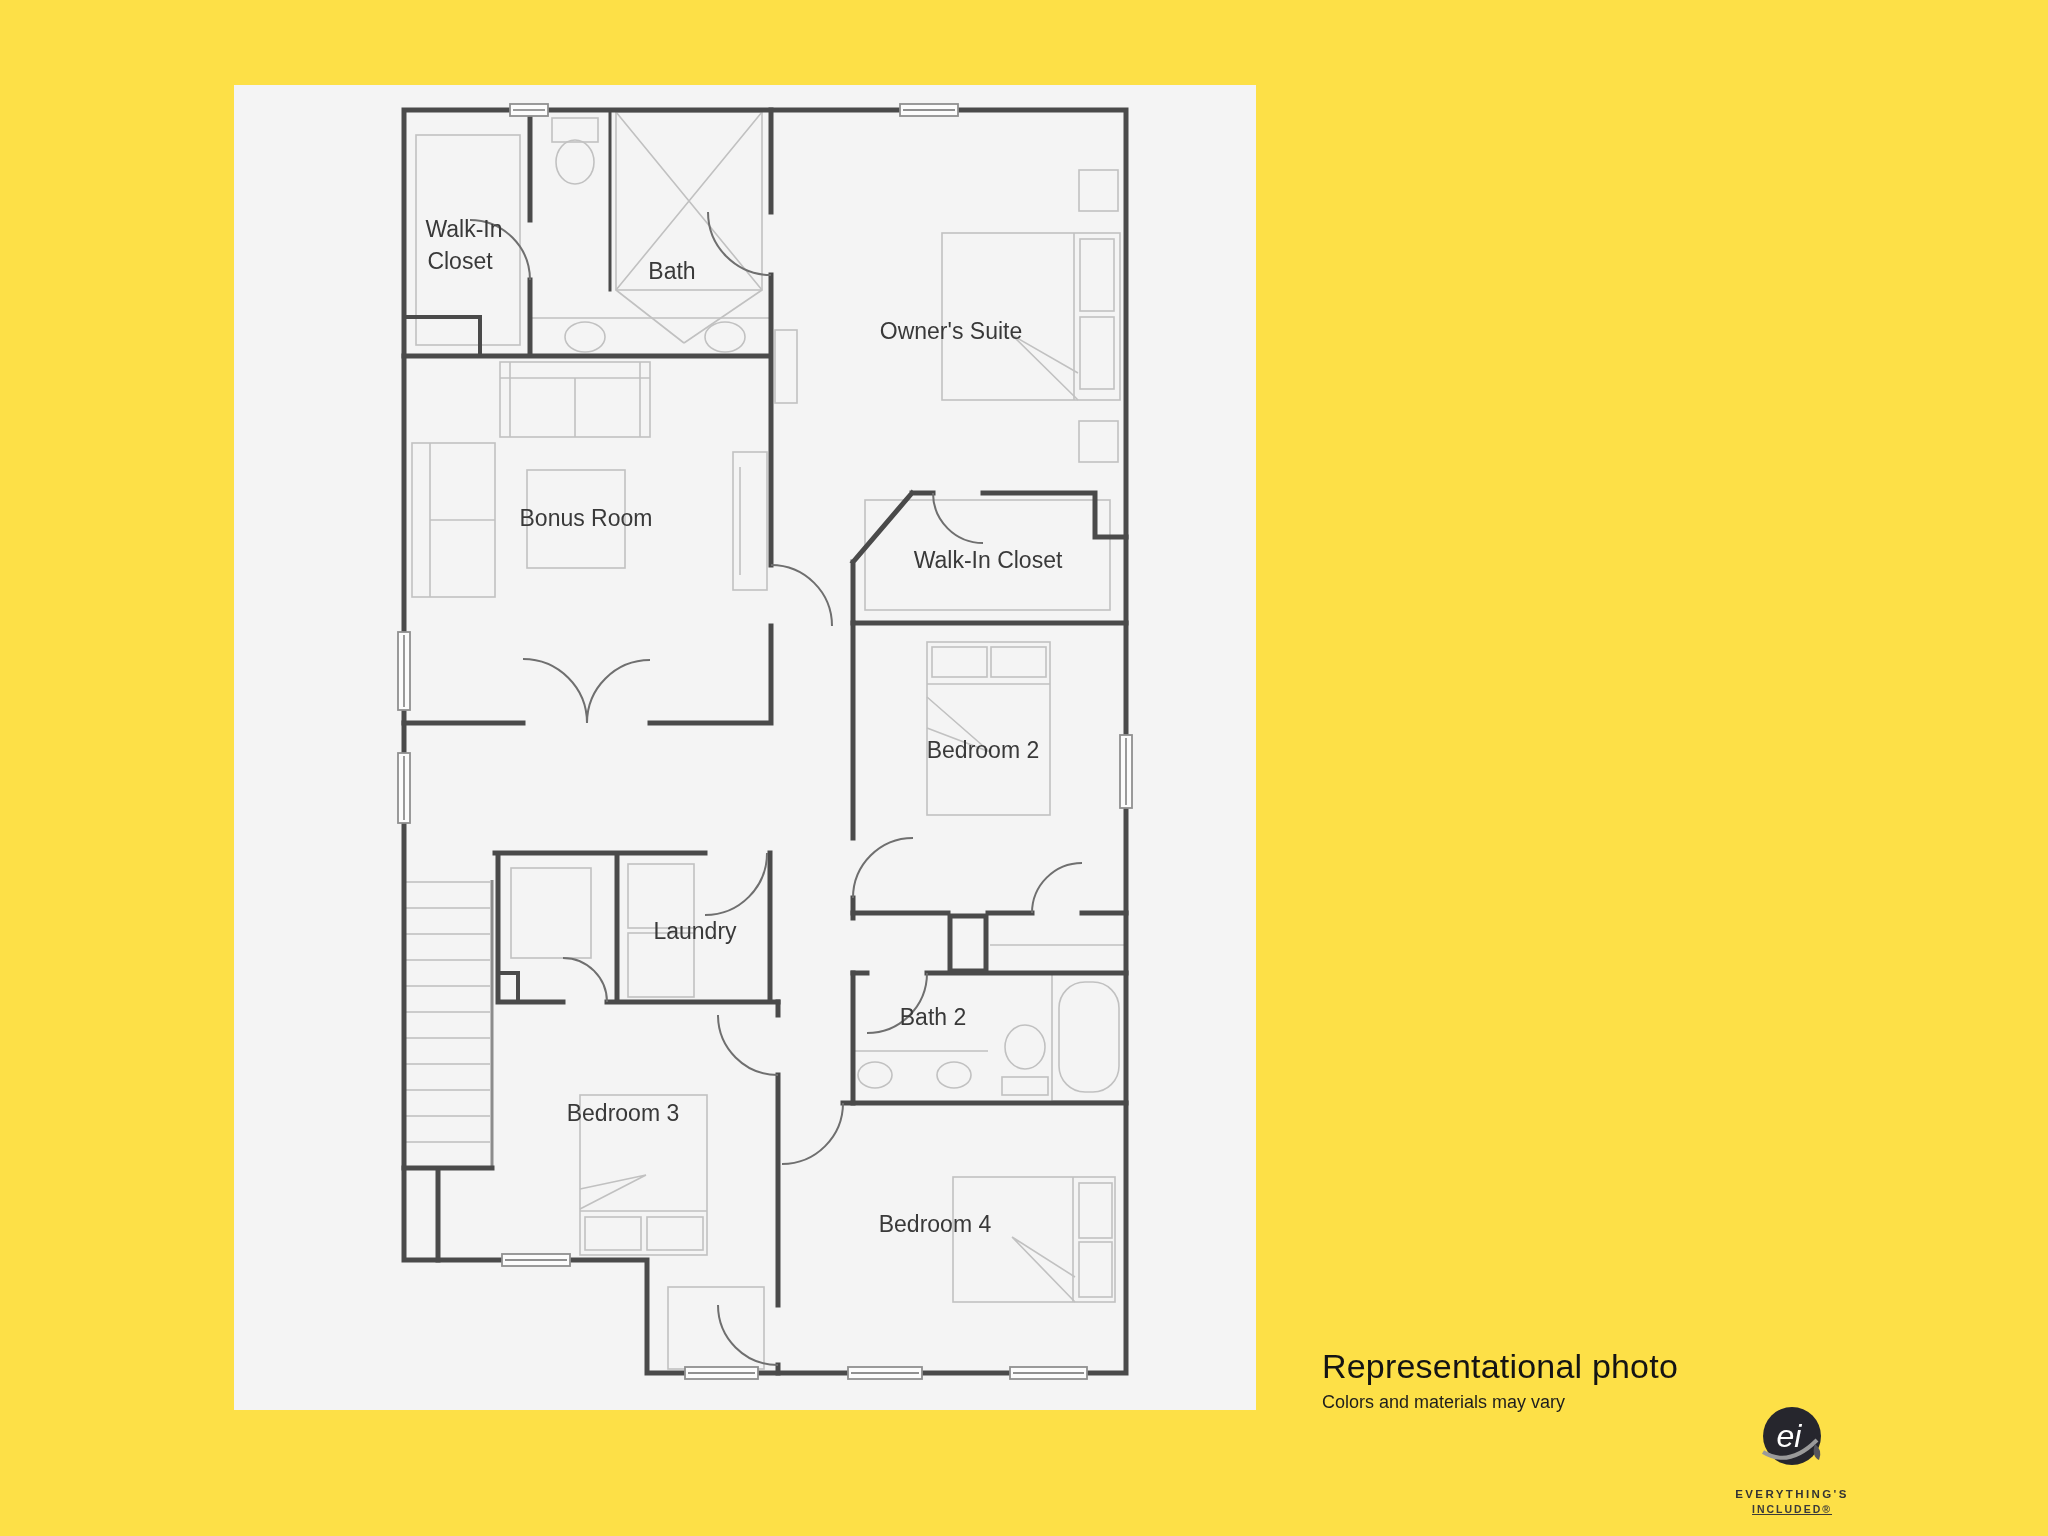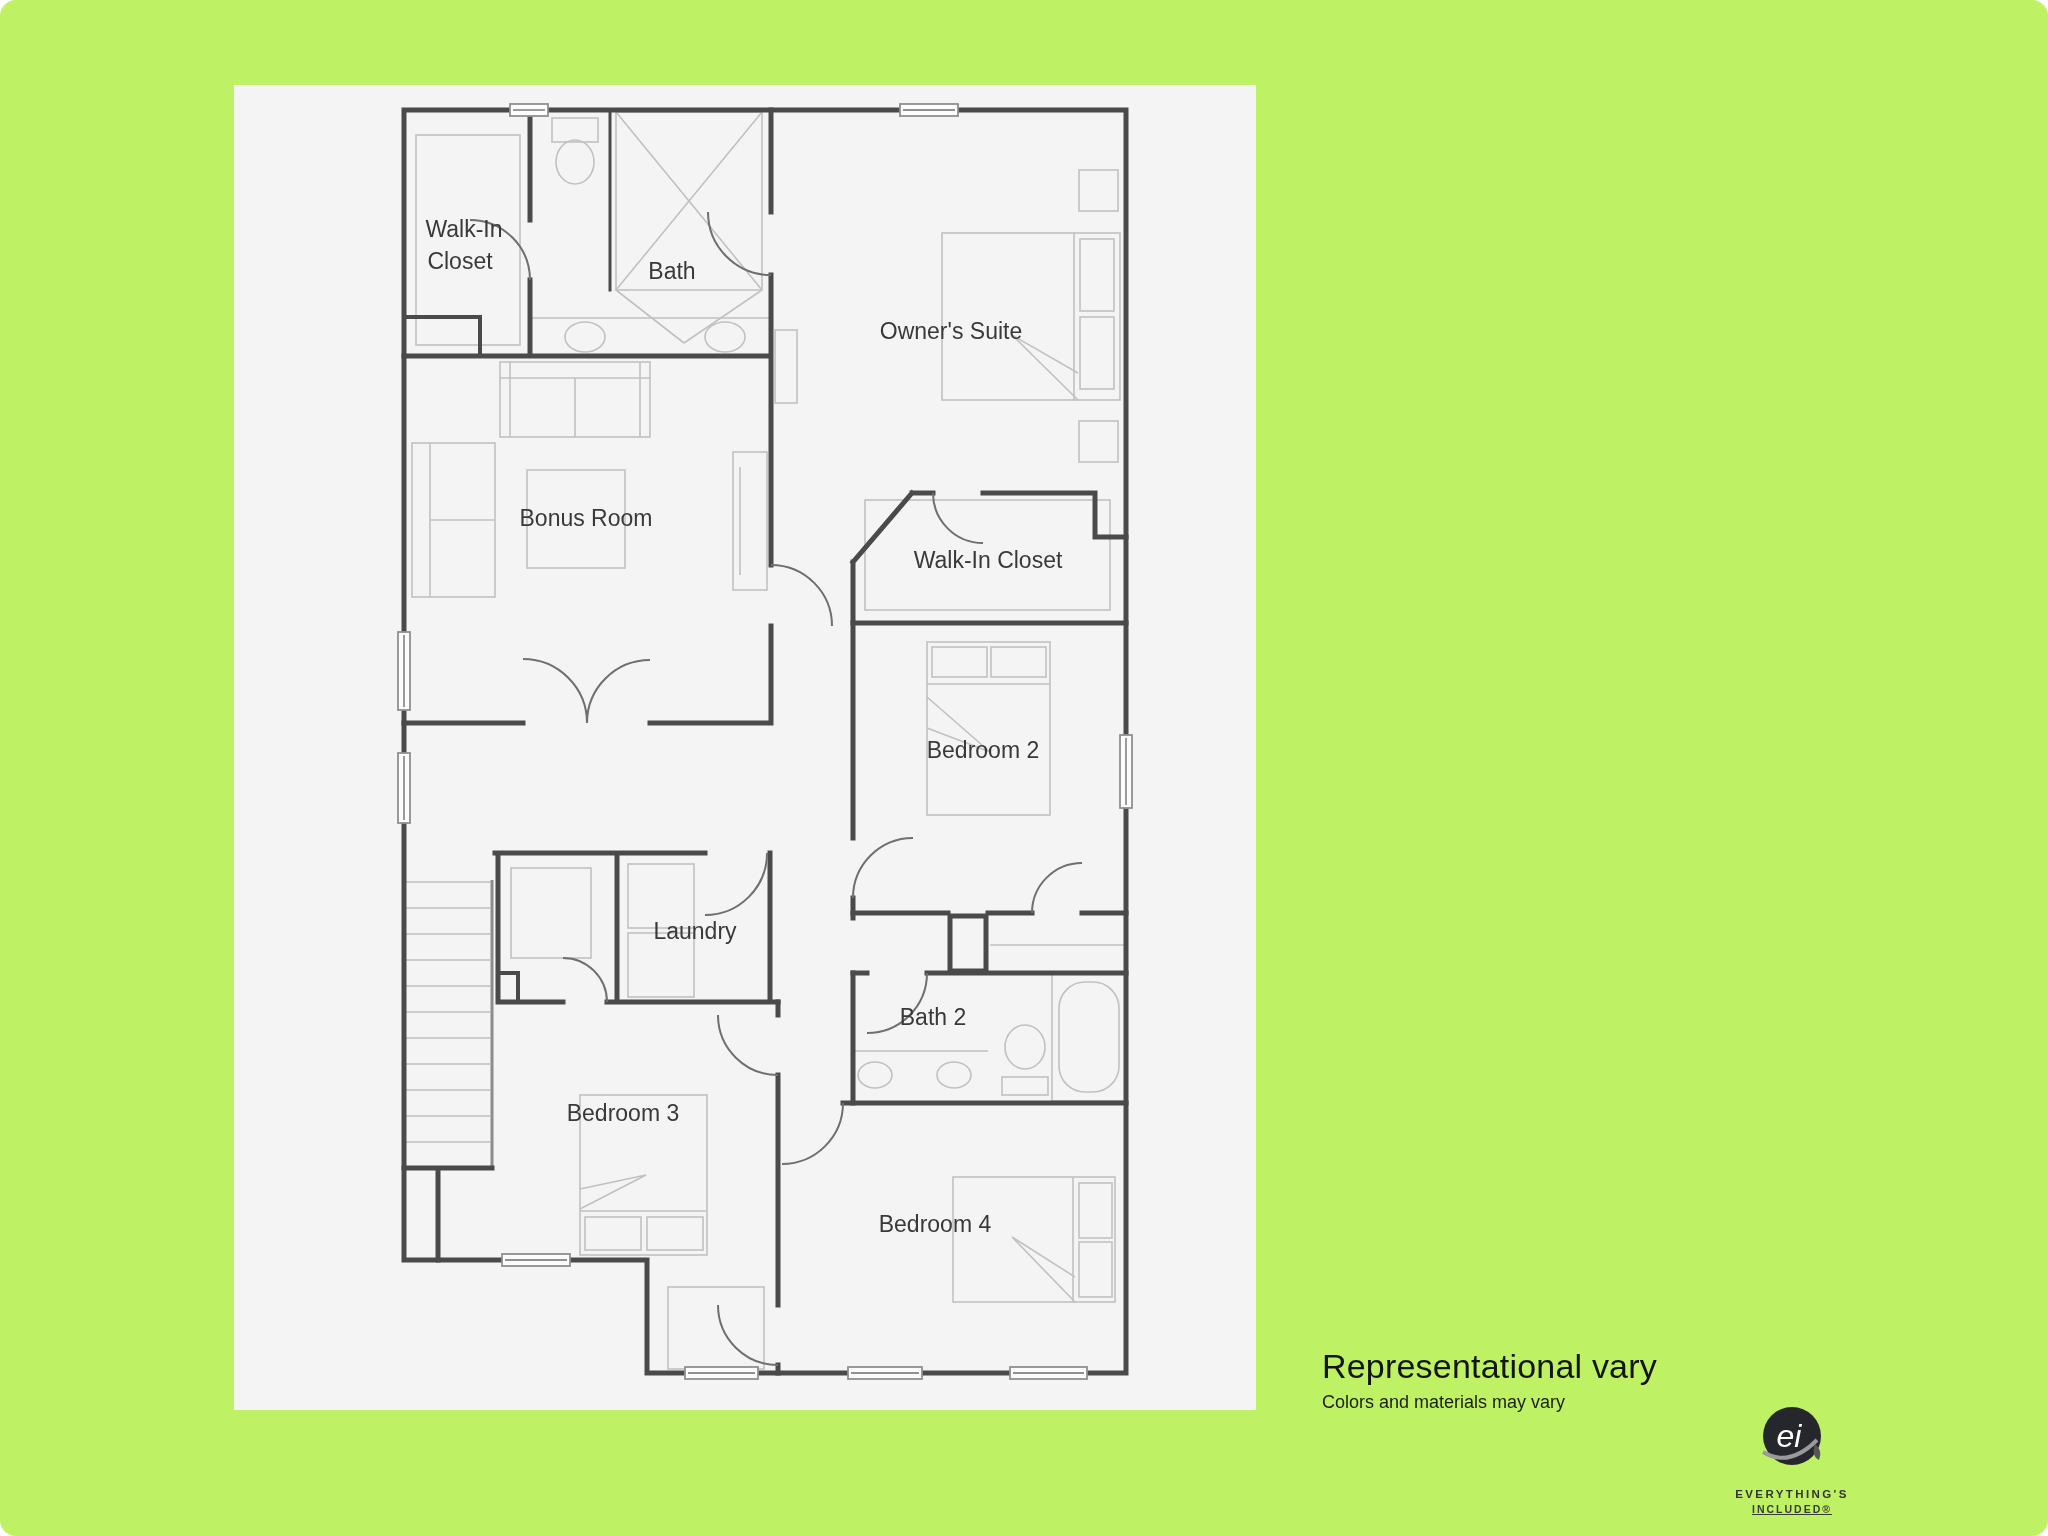--- a/index.html
+++ b/index.html
@@ -1,17 +1,17 @@
 <!DOCTYPE html>
 <html><head>
 <meta charset="utf-8">
 <style>
   html,body{margin:0;padding:0;background:#ffffff;}
-  .page{position:relative;width:2048px;height:1536px;background:#bef264;overflow:hidden;
-        font-family:"Liberation Sans", sans-serif;border-radius:16px;}
+  .page{position:relative;width:2048px;height:1536px;background:#fde047;overflow:hidden;
+        font-family:"Liberation Sans", sans-serif;}
   .plan-wrap{position:absolute;left:234px;top:85px;width:1022px;height:1325px;}
   svg text{font-family:"Liberation Sans", sans-serif;}
   .room-label{fill:#393939;font-size:23px;}
   .footer{position:absolute;left:1322px;top:1346px;color:#141414;}
   .footer .line1{font-size:34px;line-height:40px;letter-spacing:0.2px;}
   .footer .line2{font-size:18px;line-height:33px;color:#1d1d1d;}
   .brand{position:absolute;left:1732px;top:1406px;width:120px;text-align:center;color:#2e2e2e;}
   .brand .mark{display:block;margin:0 auto;}
   .brand .b1{font-size:11.5px;font-weight:bold;letter-spacing:2.4px;margin-top:18px;color:#333;}
   .brand .b2{font-size:10.5px;font-weight:bold;letter-spacing:2px;margin-top:3px;color:#3a3a3a;text-decoration:underline;}
@@ -200,21 +200,21 @@
         <text class="room-label" x="749" y="667">Bedroom 2</text>
         <text class="room-label" x="461" y="848">Laundry</text>
         <text class="room-label" x="699" y="934">Bath 2</text>
         <text class="room-label" x="389" y="1030">Bedroom 3</text>
         <text class="room-label" x="701" y="1141">Bedroom 4</text>
       </g>
     </svg>
   </div>
 
   <div class="footer">
-    <div class="line1">Representational vary</div>
+    <div class="line1">Representational photo</div>
     <div class="line2">Colors and materials may vary</div>
   </div>
 
   <div class="brand">
     <svg class="mark" width="66" height="64" viewBox="0 0 66 64">
       <circle cx="33" cy="30" r="29" fill="#26262d"></circle>
       <path d="M4,46 Q30,62 58,34" stroke="#9a9a9a" stroke-width="4" fill="none"></path>
       <path d="M56,38 Q64,44 60,54 Q52,50 56,38 Z" fill="#55555c"></path>
       <text x="30" y="41" text-anchor="middle" fill="#ffffff" font-size="32" font-style="italic" font-family="'Liberation Serif', serif">ei</text>
     </svg>

